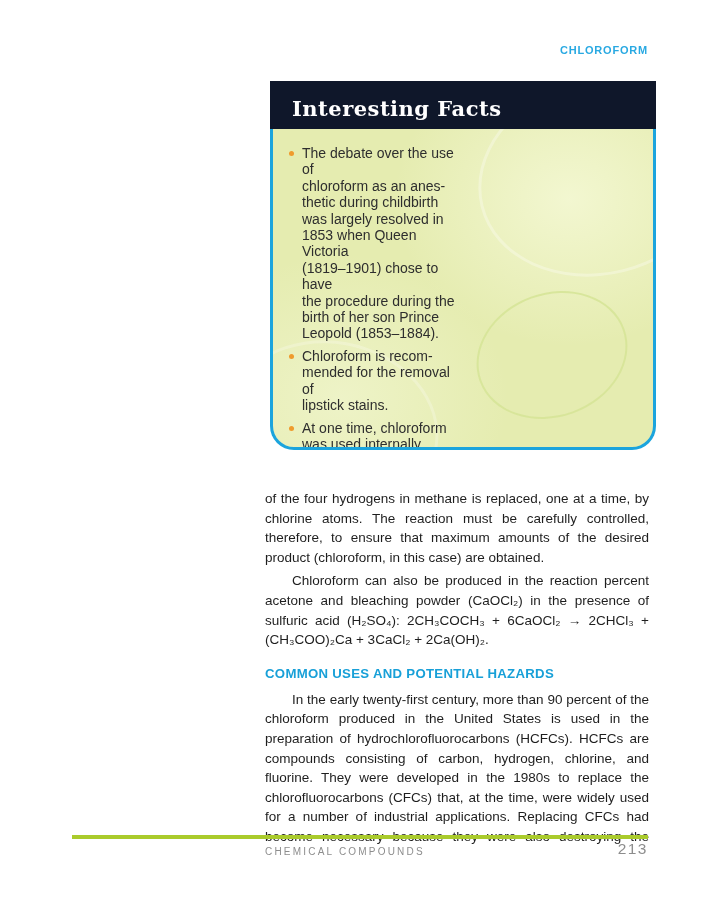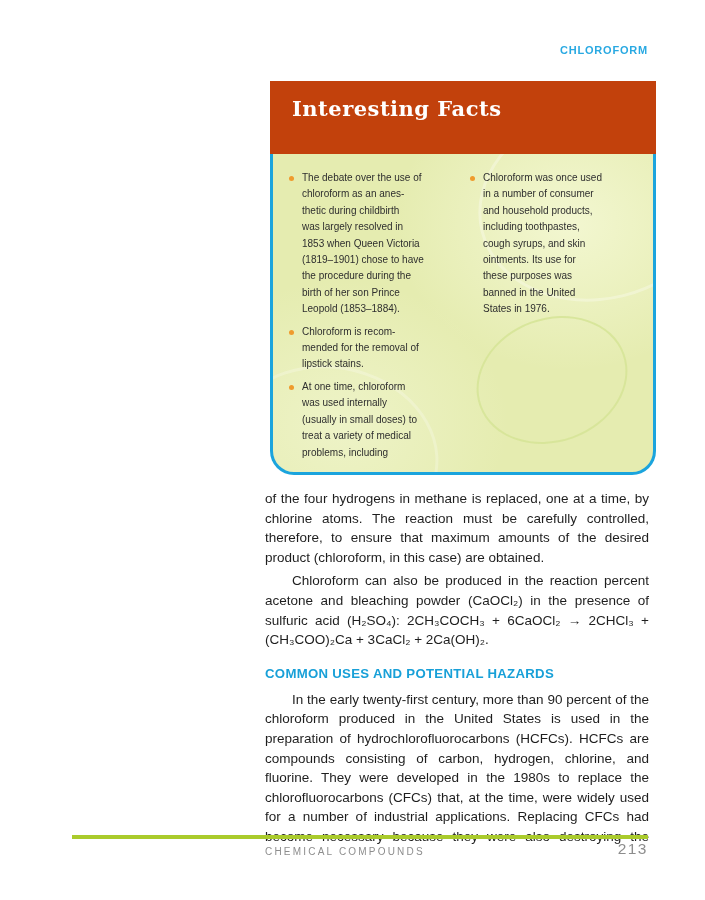--- a/index.html
+++ b/index.html
@@ -25,22 +25,22 @@
   }
 
   
   .facts-box {
     position: absolute;
     left: 270px;
     top: 81px;
     width: 386px;
   }
   .facts-header {
-    height: 73px;
-    background: #c2410c;
+    height: 48px;
+    background: #0f172a;
     box-sizing: border-box;
     padding: 15px 0 0 22px;
   }
   .facts-title {
     font-family: "DejaVu Serif", serif;
     font-weight: bold;
     font-size: 21px;
     letter-spacing: 0.5px;
     color: #ffffff;
   }
@@ -73,21 +73,21 @@
   .bullet-dot {
     flex: none;
     width: 5px; height: 5px;
     margin-top: 6px;
     border-radius: 50%;
     background: #ef9b2d;
   }
   .fact-item.no-bullet .bullet-dot { visibility: hidden; }
   .fact-text {
     font-family: "Liberation Sans", sans-serif;
-    font-size: 10px;
+    font-size: 14px;
     line-height: 16.4px;
     color: #2e2e2e;
     white-space: pre-line;
   }
 
   
   .article {
     position: absolute;
     left: 265px;
     top: 489px;
@@ -177,32 +177,20 @@
           <div class="fact-item">
             <span class="bullet-dot"></span>
             <span class="fact-text">At one time, chloroform
 was used internally
 (usually in small doses) to
 treat a variety of medical
 problems, including</span>
           </div>
         </div>
         <div class="facts-col">
-          <div class="fact-item">
-            <span class="bullet-dot"></span>
-            <span class="fact-text">Chloroform was once used
-in a number of consumer
-and household products,
-including toothpastes,
-cough syrups, and skin
-ointments. Its use for
-these purposes was
-banned in the United
-States in 1976.</span>
-          </div>
         </div>
       </div>
     </div>
   </div>
 
   <div class="article">
     <p>of the four hydrogens in methane is replaced, one at a time, by chlorine atoms. The reaction must be carefully controlled, therefore, to ensure that maximum amounts of the desired product (chloroform, in this case) are obtained.</p>
     <p class="indent">Chloroform can also be produced in the reaction percent acetone and bleaching powder (CaOCl₂) in the presence of sulfuric acid (H₂SO₄): 2CH₃COCH₃ + 6CaOCl₂ → 2CHCl₃ + (CH₃COO)₂Ca + 3CaCl₂ + 2Ca(OH)₂.</p>
     <div class="section-heading">COMMON USES AND POTENTIAL HAZARDS</div>
     <p class="indent justify-last">In the early twenty-first century, more than 90 percent of the chloroform produced in the United States is used in the preparation of hydrochlorofluorocarbons (HCFCs). HCFCs are compounds consisting of carbon, hydrogen, chlorine, and fluorine. They were developed in the 1980s to replace the chlorofluorocarbons (CFCs) that, at the time, were widely used for a number of industrial applications. Replacing CFCs had become necessary because they were also destroying the</p>

